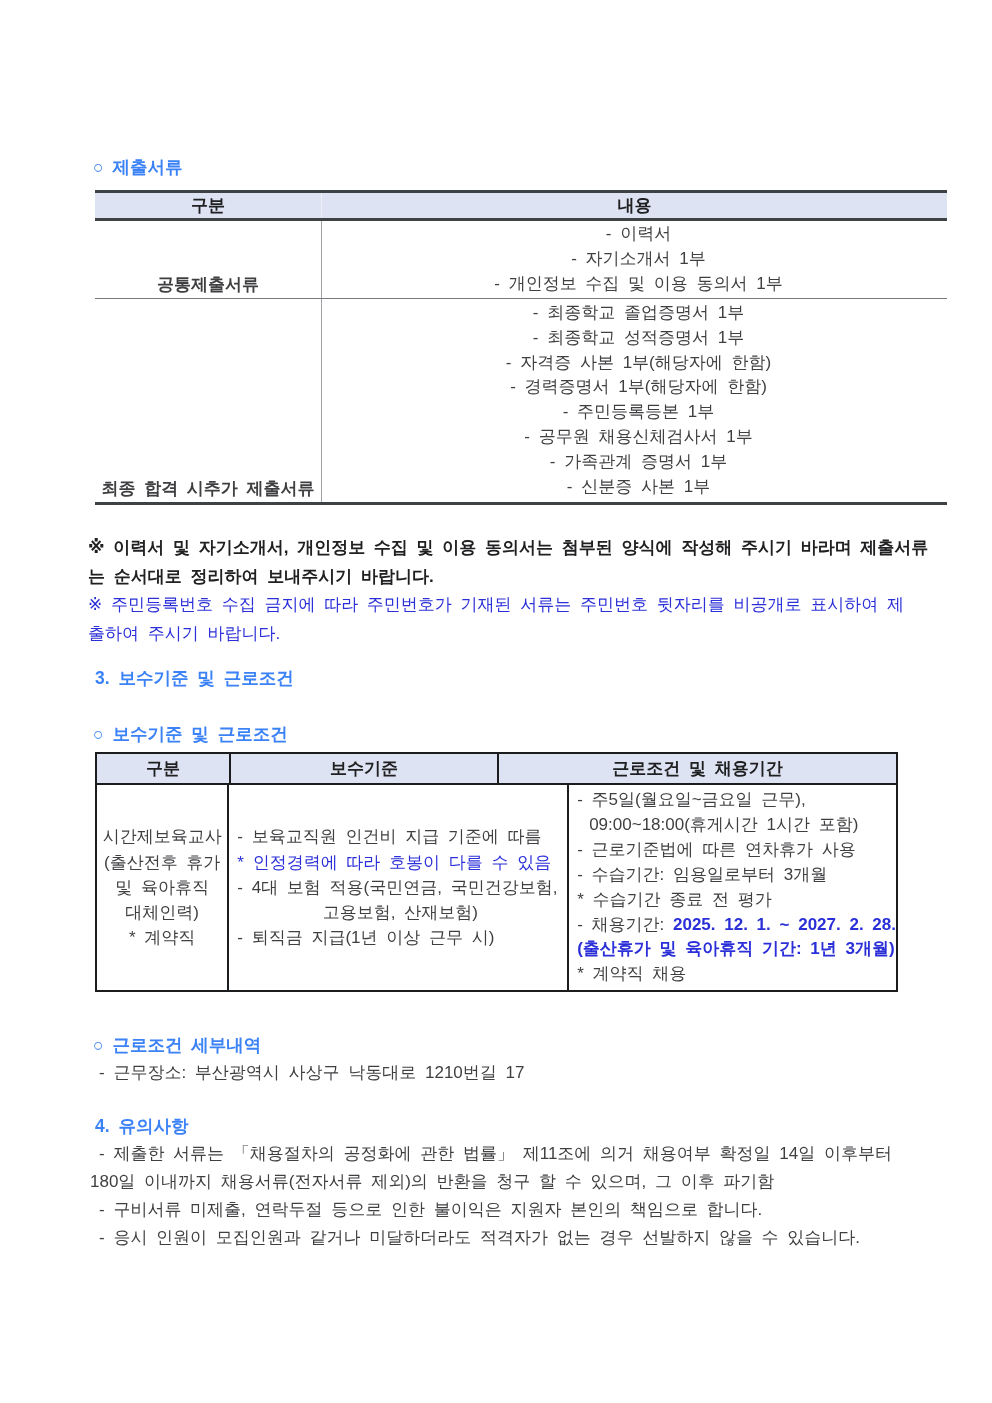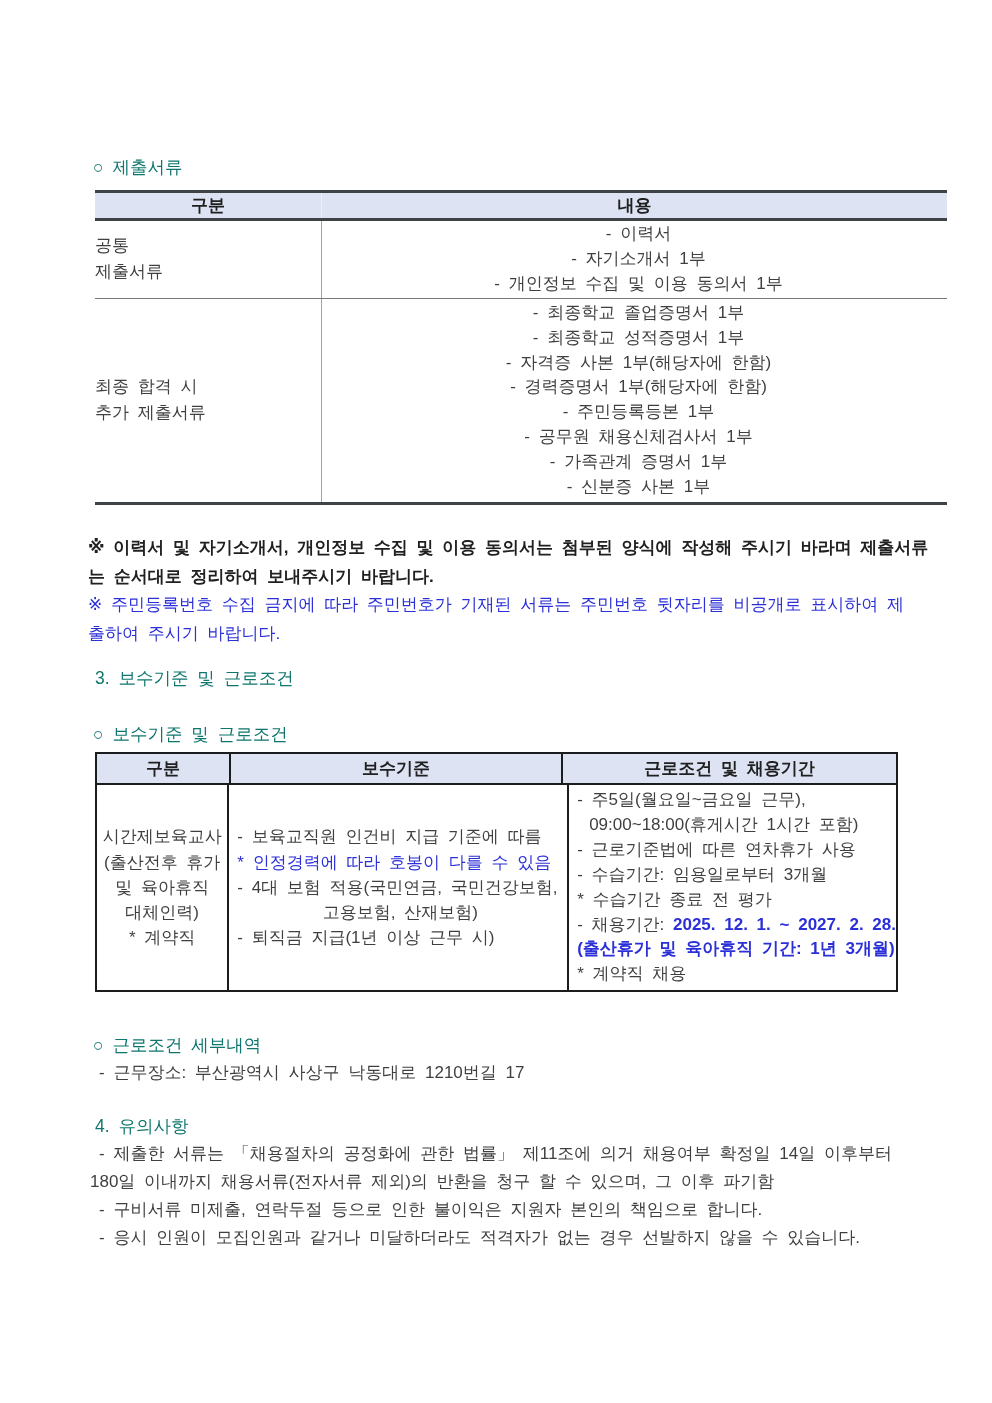--- a/index.html
+++ b/index.html
@@ -8,46 +8,46 @@
     font-family: "Liberation Sans", "DejaVu Sans", sans-serif;
     font-size: 17px; color: #3f3f41; word-spacing: 4px;
   }
   .abs { position: absolute; }
   .bold { font-weight: bold; color: #202022; }
   .blue { color: #2b2fd8; }
   .blueBold { color: #2b2fd8; font-weight: bold; }
   .nowrap { white-space: nowrap; }
 
   
-  .sec-title { font-weight: normal; color: #0f766e; font-size: 17.5px; }
+  .sec-title { font-weight: bold; color: #3b82f6; font-size: 17.5px; }
 
   
   .t1 { width: 852px; border-top: 3px solid #3f4245; border-bottom: 3px solid #3f4245; }
   .t1-header { display: flex; background: #dde3f2; border-bottom: 3px solid #3f4245; height: 25px; align-items: center; }
   .t1-h1 { width: 226px; text-align: center; font-weight: bold; color: #202022; }
   .t1-hdiv { width: 1px; height: 100%; background: #eef0f7; }
   .t1-h2 { flex: 1; text-align: center; font-weight: bold; color: #202022; }
   .t1-row { display: flex; }
   .t1-row.second { border-top: 1px solid #77797d; }
-  .t1-c1 { width: 226px; display: flex; flex-direction: column; justify-content: center; align-items: flex-start; line-height: 26px; }
+  .t1-c1 { width: 226px; display: flex; flex-direction: row; justify-content: center; align-items: flex-end; line-height: 26px; font-weight: bold; }
   .t1-vdiv { width: 1px; background: #a0a3a8; }
   .t1-c2 { flex: 1; padding: 2px 0 2px 8px; }
   .t1-c2 .line { line-height: 24.9px; white-space: nowrap; text-align: center; }
   .t1-row.first .t1-c2 { padding-top: 1px; padding-bottom: 1px; }
 
   
   .notes { line-height: 28.5px; width: 840px; }
   .notes .nline { white-space: nowrap; }
 
   
   .t2 { width: 799px; border: 2px solid #1b1c1e; }
   .t2-header { display: flex; background: #dde3f2; border-bottom: 2px solid #1b1c1e; height: 29px; align-items: center; }
   .t2-h { text-align: center; font-weight: bold; color: #202022; }
   .t2-h1 { width: 132px; }
-  .t2-h2 { width: 330px; }
+  .t2-h2 { width: 266px; }
   .t2-h3 { flex: 1; }
   .t2-vline { width: 2px; align-self: stretch; background: #1b1c1e; }
   .t2-body { display: flex; height: 205px; }
   .t2-b1 { width: 132px; display: flex; flex-direction: column; justify-content: center; text-align: center; line-height: 25.2px; }
   .t2-b2 { width: 330px; display: flex; flex-direction: column; justify-content: center; padding: 0 4px 0 8px; line-height: 25.2px; }
   .t2-b2 .line, .t2-b3 .line { white-space: nowrap; }
   .t2-b2 .center { text-align: center; }
   .t2-b3 { flex: 1; padding: 3px 0 0 8px; line-height: 24.9px; }
   .t2-b3 .indent { padding-left: 12px; }
 

